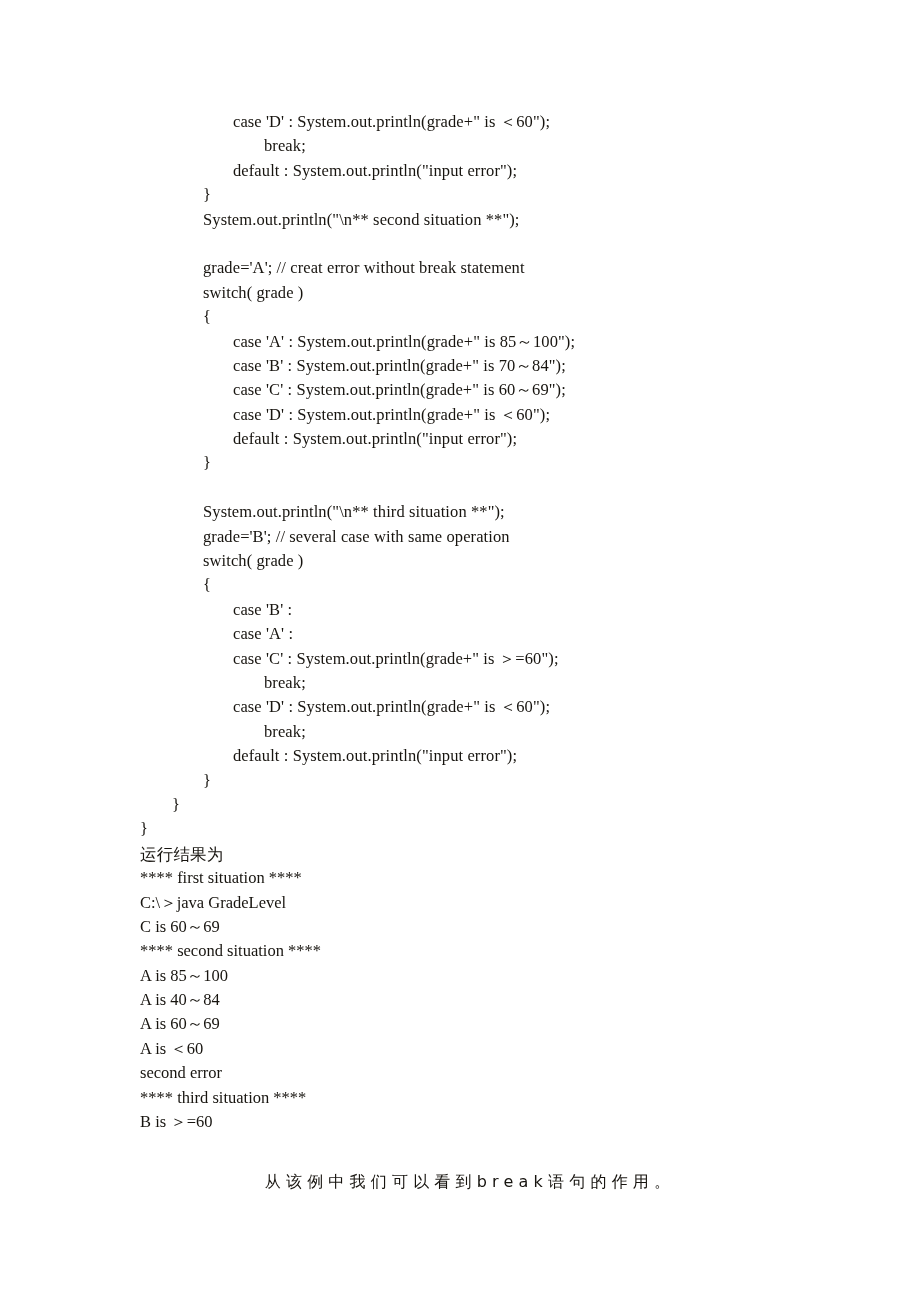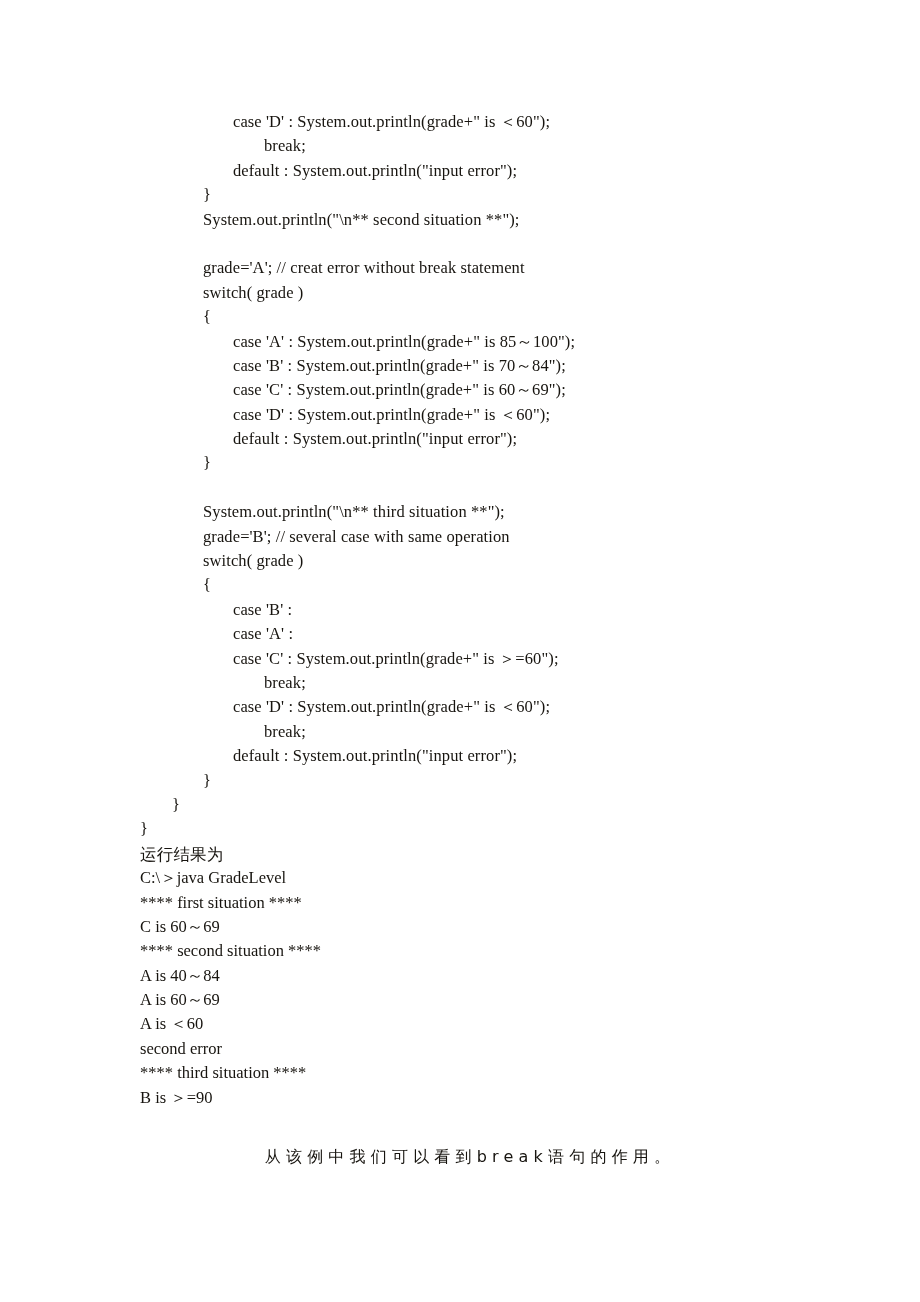--- a/index.html
+++ b/index.html
@@ -93,30 +93,31 @@
         <div class="line i4">break;</div>
         <div class="line i3">default : System.out.println("input error");</div>
         <div class="line i2">}</div>
         <div class="line i1">}</div>
         <div class="line i0">}</div>
       </div>
 
     <div class="line i0 cjk">运行结果为</div>
 
     <div id="console-block">
+        <div class="result-line i0">**** first situation ****</div>
         <div class="result-line i0">C:\＞java GradeLevel</div>
-        <div class="result-line i0">**** first situation ****</div>
         <div class="result-line i0">C is 60～69</div>
         <div class="result-line i0">**** second situation ****</div>
+        <div class="result-line i0">A is 85～100</div>
         <div class="result-line i0">A is 40～84</div>
         <div class="result-line i0">A is 60～69</div>
         <div class="result-line i0">A is ＜60</div>
         <div class="result-line i0">second error</div>
         <div class="result-line i0">**** third situation ****</div>
-        <div class="result-line i0">B is ＞=90</div>
+        <div class="result-line i0">B is ＞=60</div>
       </div>
 
     <div class="blank"></div>
     <div class="gap-sm"></div>
 
     <div class="line i0 cjk-wide">从该例中我们可以看到break语句的作用。</div>
 
   </div>
 </div>
 

